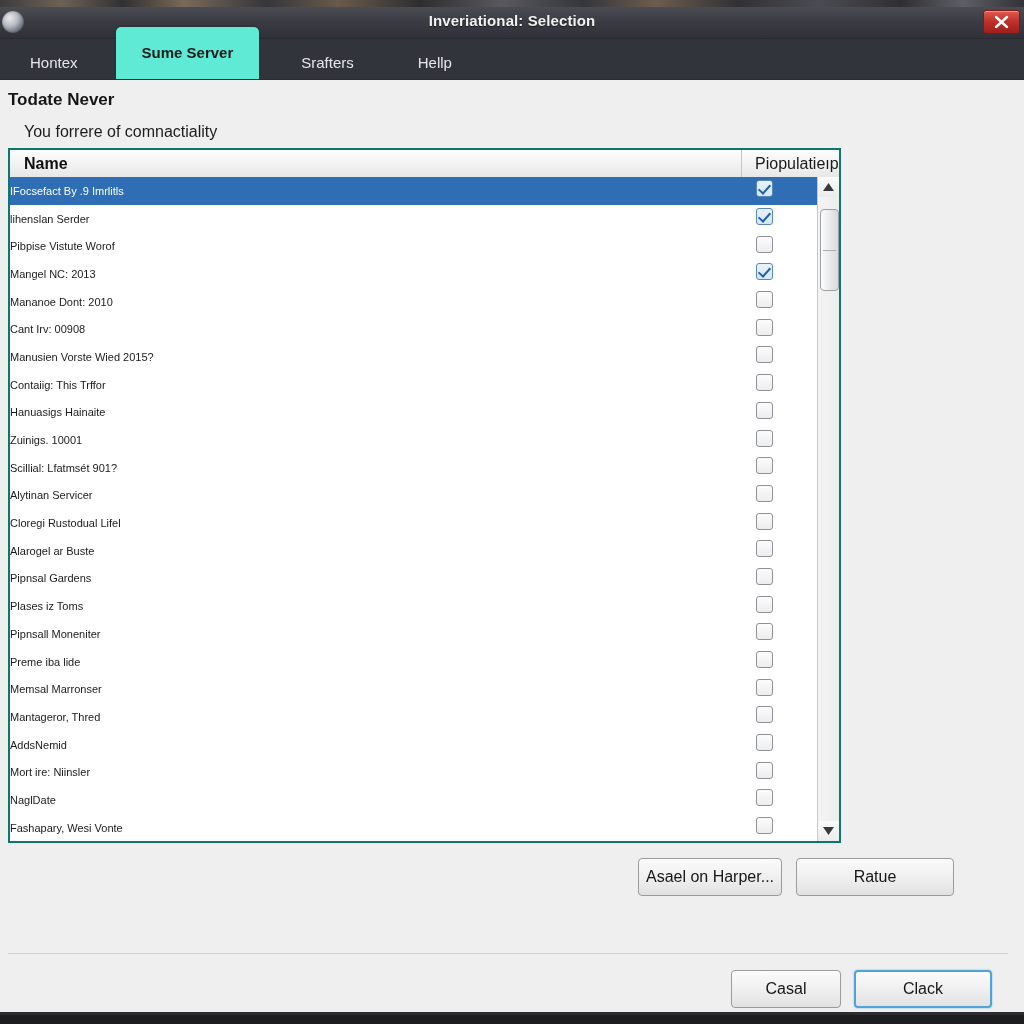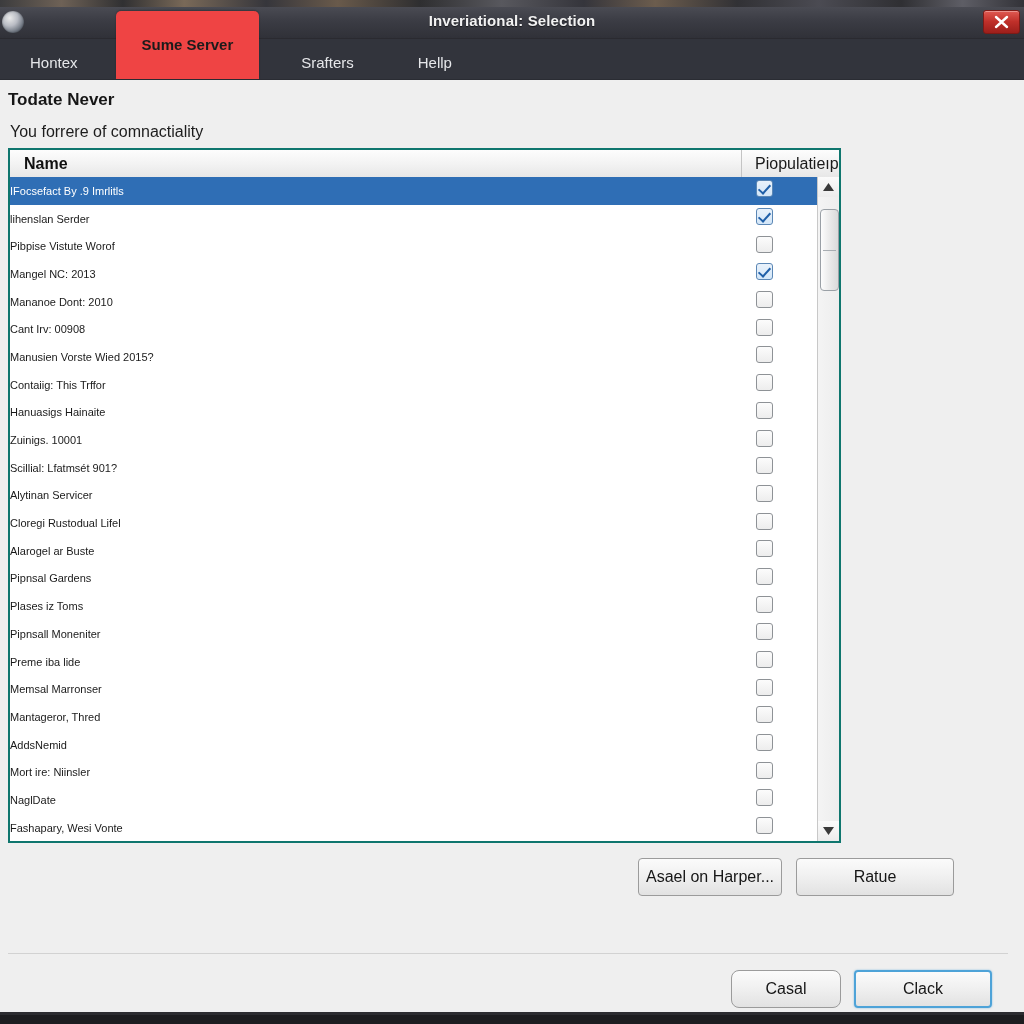--- a/index.html
+++ b/index.html
@@ -107,47 +107,47 @@
     line-height: 33px;
     padding: 0 22px;
     color: #e6e7ea;
     font-size: 15px;
     cursor: pointer;
     white-space: nowrap;
     margin-left: 20px;
   }
   .tab:first-child { padding-left: 10px; padding-right: 18px; }
   .tab.active {
-    background: #ef4444;
+    background: #5eead4;
     color: #1b1b1b;
     font-weight: bold;
     border-radius: 5px 5px 0 0;
     height: 36px;
     line-height: 36px;
-    padding: 16px 26px;
+    padding: 8px 26px;
     box-shadow: 0 -1px 2px rgba(0,0,0,.25);
   }
 
   
   .content {
     position: relative;
     background: #efefef;
     height: 931px;
   }
 
   .heading {
     position: absolute;
     left: 8px; top: 10px;
     font-size: 17px;
     font-weight: bold;
     color: #161616;
   }
   .subheading {
     position: absolute;
-    left: 10px; top: 43px;
+    left: 24px; top: 43px;
     font-size: 16px;
     color: #1c1c1c;
   }
 
   
   .listbox {
     position: absolute;
     left: 8px; top: 68px;
     width: 833px;
     height: 695px;
@@ -310,21 +310,21 @@
     position: absolute;
     top: 890px;
     left: 0; width: 1008px;
     display: flex;
     justify-content: flex-end;
     gap: 13px;
     padding-right: 16px;
     box-sizing: border-box;
   }
   .btn-row-bottom .btn { height: 38px; }
-  #btn-cancel { width: 110px; border-radius: 8px; }
+  #btn-cancel { width: 110px; }
   #btn-ok     { width: 138px; }
 </style>
 </head>
 <body>
 
 <div id="screen">
 
   <div class="desktop-strip"></div>
 
   <div class="window">

